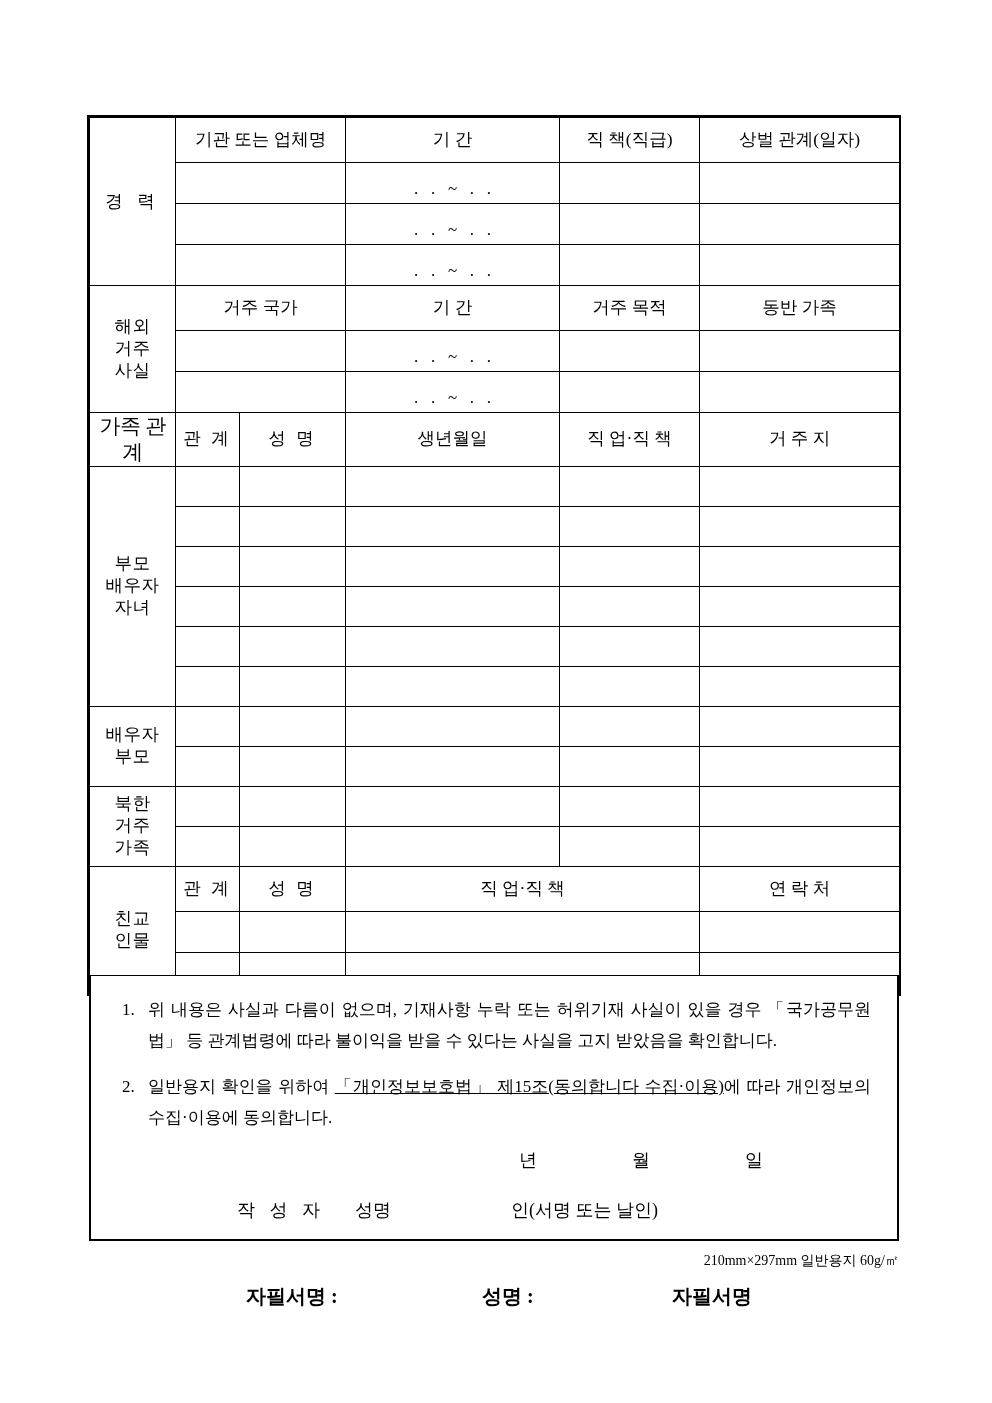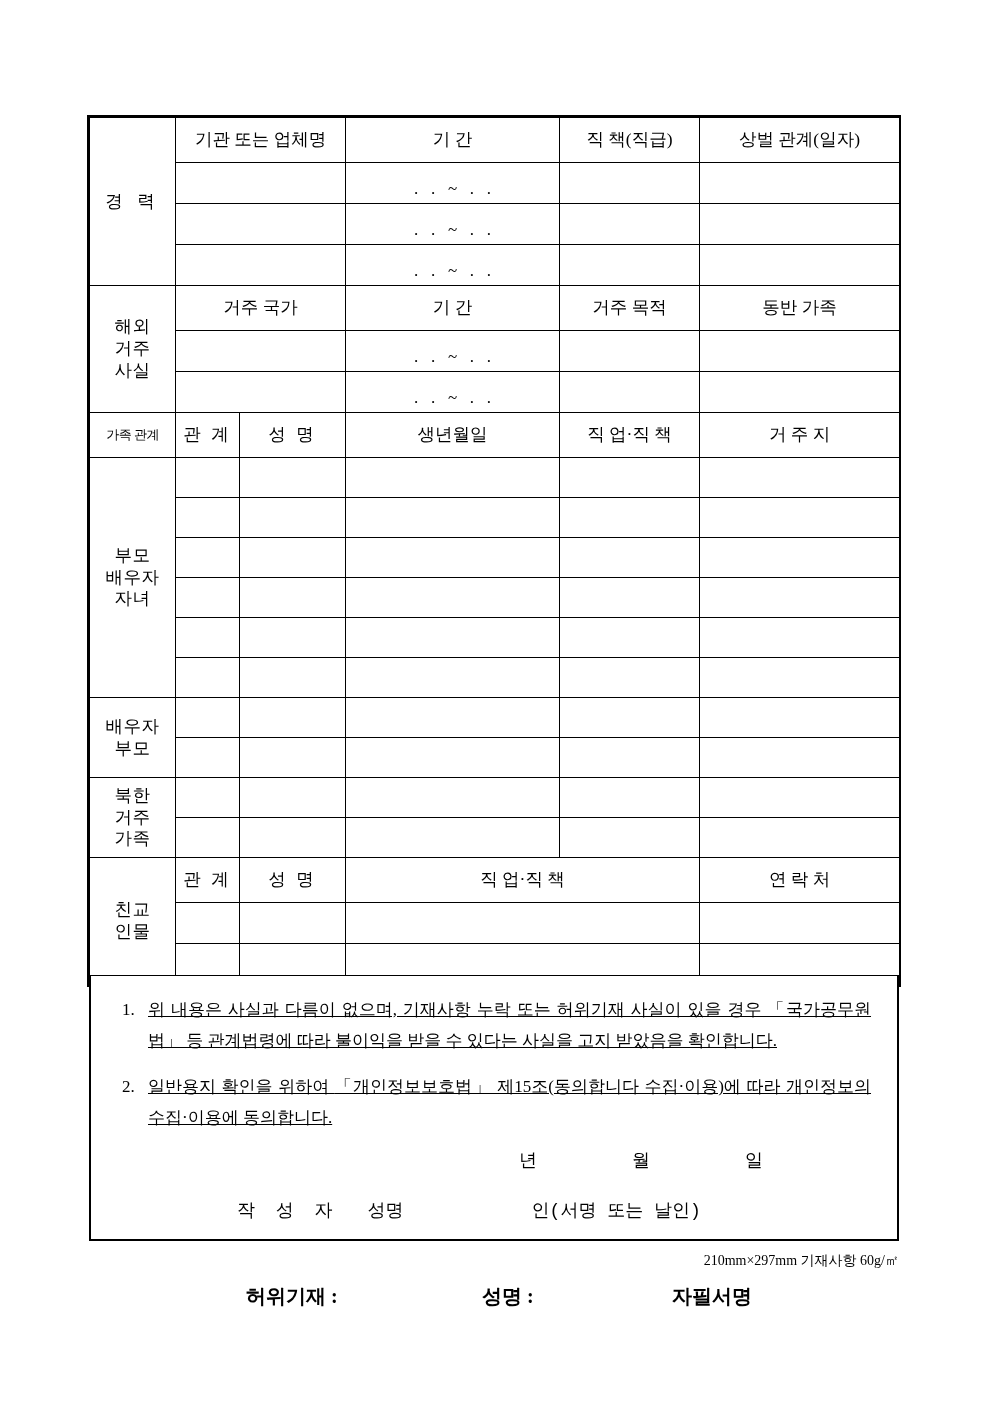--- a/index.html
+++ b/index.html
@@ -108,44 +108,42 @@
   }
   .decl-num {
     width: 26px;
     flex: 0 0 26px;
     text-align: left;
     padding-left: 5px;
   }
   .decl-txt {
     flex: 1;
     text-align: justify;
-    text-decoration: underline;
   }
   .u { text-decoration: underline; }
 
   .ymd {
     display: flex;
     justify-content: flex-end;
     font-size: 18px;
     margin-top: 4px;
     padding-right: 108px;
   }
   .ymd span { display: inline-block; }
   .ymd .y { margin-right: 95px; }
   .ymd .m { margin-right: 95px; }
 
   .signrow {
     display: flex;
     font-size: 18px;
     margin-top: 26px;
     padding-left: 120px;
-    font-family: Liberation Mono, monospace;
   }
   .signrow .writer { letter-spacing: 5px; margin-right: 30px; }
-  .signrow .nm { margin-right: 8px; text-align: center; }
+  .signrow .nm { margin-right: 0; text-align: center; }
   .signrow .stamp { margin-left: 120px; }
 
   
   .paperspec {
     position: absolute;
     right: 93px;
     top: 1252px;
     font-size: 14px;
     letter-spacing: 0px;
     white-space: nowrap;
@@ -235,21 +233,21 @@
         <tr class="rw-tall">
           <td colspan="2"></td>
           <td class="datecell">
             <span class="dp">.   .   ~   .   .</span>
           </td>
           <td></td>
           <td></td>
         </tr>
 
         <tr class="hdr">
-          <td class="tight" style="font-size:13px;letter-spacing:-0.5px;">가족 관계</td>
+          <td class="tight" style="font-size:21px;letter-spacing:-0.5px;">가족 관계</td>
           <td class="spaced2">관 계</td>
           <td class="spaced2">성 명</td>
           <td>생년월일</td>
           <td>직 업·직 책</td>
           <td>거 주 지</td>
         </tr>
 
         <tr class="rw">
           <td rowspan="6" class="sidelabel">
             <span class="ln">부모</span>
@@ -385,21 +383,21 @@
 
       <div class="signrow">
         <span class="writer">작 성 자</span>
         <span class="nm">성명</span>
         <span class="stamp">인(서명 또는 날인)</span>
       </div>
 
     </div>
   </div>
 
-  <div class="paperspec">210mm×297mm 기재사항 60g/㎡</div>
+  <div class="paperspec">210mm×297mm 일반용지 60g/㎡</div>
 
   <div class="bottombar">
-    <span class="b1">허위기재 :</span>
+    <span class="b1">자필서명 :</span>
     <span class="b2">성명 :</span>
     <span class="b3">자필서명</span>
   </div>
 
 </div>
 
 </body></html>

